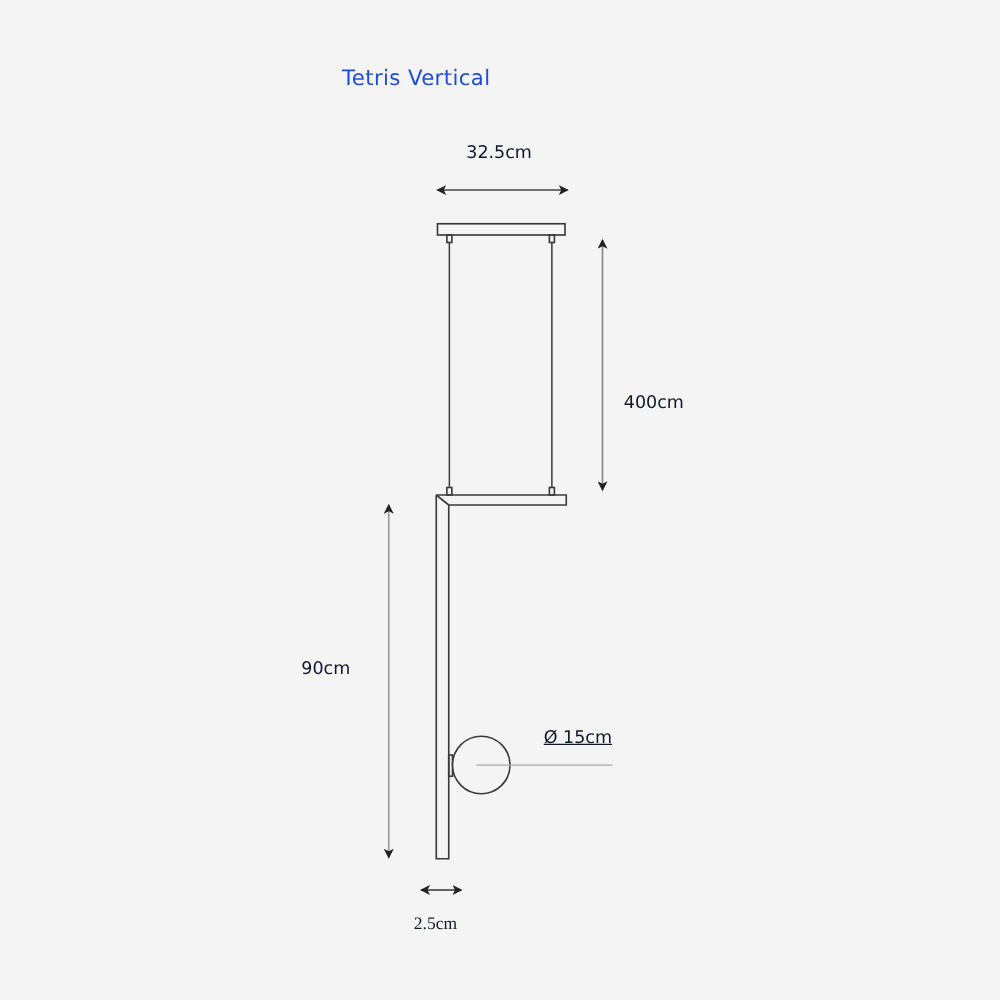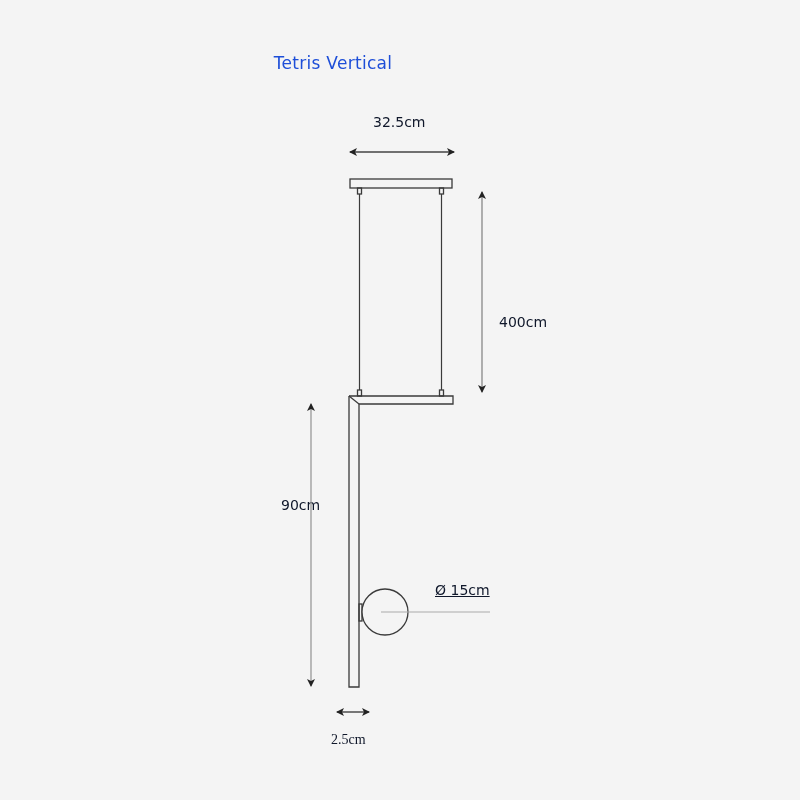--- a/index.html
+++ b/index.html
@@ -19,21 +19,21 @@
     }
     svg.drawing { position: absolute; left: 0; top: 0; }
   </style>
 </head>
 <body>
 
 <div class="title">Tetris Vertical</div>
 
 <div class="label" style="left:373px; top:114px;">32.5cm</div>
 <div class="label" style="left:499px; top:284px;margin-top:30px;">400cm</div>
-<div class="label" style="left:241px; top:497px;margin-left:40px;">90cm</div>
+<div class="label" style="left:241px; top:527px;">90cm</div>
 <div class="label" style="left:435px; top:582px;text-decoration:underline;">Ø 15cm</div>
 <div class="label" style="left:331px; top:732px;font-family:Liberation Serif, serif;">2.5cm</div>
 
 <svg class="drawing" width="800" height="800" viewBox="0 0 800 800">
   <defs>
     <marker id="ah" markerWidth="8" markerHeight="8" refX="7" refY="4" orient="auto-start-reverse" markerUnits="userSpaceOnUse">
       <path d="M0,0 L8,4 L0,8 L2,4 Z" fill="#222"></path>
     </marker>
   </defs>
 

